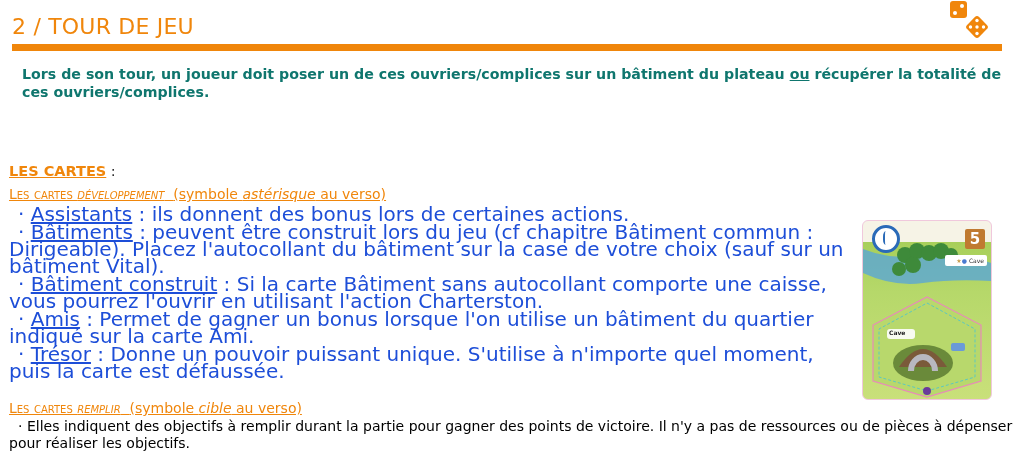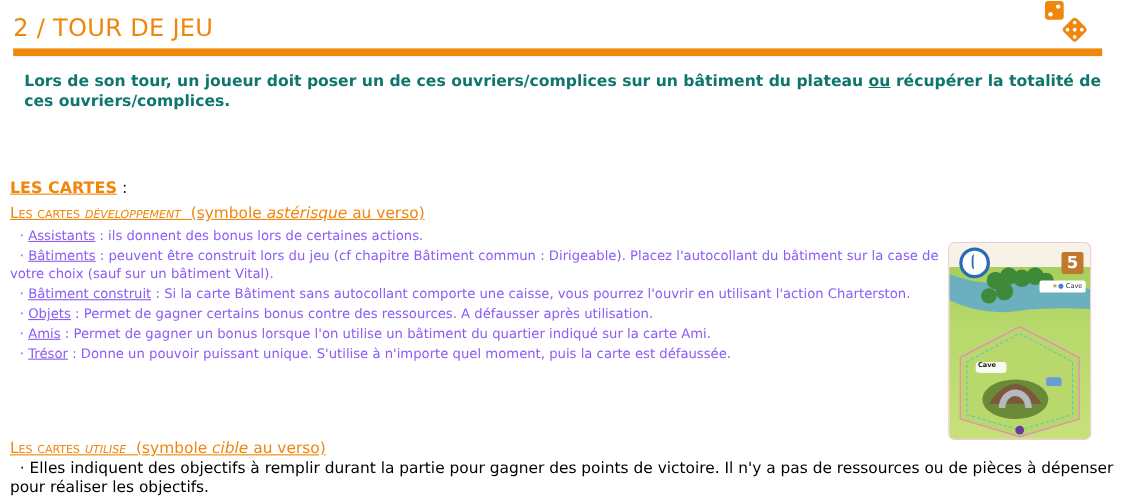--- a/index.html
+++ b/index.html
@@ -33,21 +33,21 @@
     position: absolute; left: 9px;
     font-size: 14px; color: #f0860b;
     text-decoration: underline; text-decoration-color: #f0860b;
     white-space: nowrap;
     text-align: right;
   }
   .sc { font-variant: small-caps; }
   .subhead i { font-style: italic; }
   .list {
     position: absolute; left: 9px; width: 845px;
-    font-size: 12px; line-height: 17px; color: #8b5cf6;
+    font-size: 20px; line-height: 17px; color: #1d4ed8;
   }
   .list .item { margin-bottom: 1px; }
   .list .item .bullet { padding-left: 9px; }
   .list .item .term { text-decoration: underline; }
   .card {
     position: absolute; left: 862px; top: 220px; width: 128px; height: 178px;
     border-radius: 6px; overflow: hidden;
     background: linear-gradient(180deg, #f6f3e6 0%, #f6f3e6 12%, #a8cf5a 12%, #b6d86a 40%, #c9e07a 100%);
     border: 1px solid #f0c8dc;
   }
@@ -82,21 +82,20 @@
 <div class="h-cartes"><span class="lbl">LES CARTES</span><span class="colon"> :</span></div>
 
 <div class="subhead" style="top:186px;">
   <span class="sc">Les cartes </span><i class="sc">développement</i>&nbsp;&nbsp;<span>(symbole </span><i>astérisque</i><span> au verso)</span>
 </div>
 
 <div class="list" style="top:206px;">
   <div class="item"><span class="bullet">· </span><span class="term">Assistants</span><span> : ils donnent des bonus lors de certaines actions.</span></div>
   <div class="item"><span class="bullet">· </span><span class="term">Bâtiments</span><span> : peuvent être construit lors du jeu (cf  chapitre Bâtiment commun : Dirigeable). Placez l'autocollant du bâtiment sur la case de votre choix (sauf sur un bâtiment Vital).</span></div>
   <div class="item"><span class="bullet">· </span><span class="term">Bâtiment construit</span><span> : Si la carte Bâtiment sans autocollant comporte une caisse, vous pourrez l'ouvrir en utilisant l'action Charterston.</span></div>
-  <div class="item"><span class="bullet">· </span><span class="term">Objets</span><span> : Permet de gagner certains bonus contre des ressources. A défausser après utilisation.</span></div>
   <div class="item"><span class="bullet">· </span><span class="term">Amis</span><span> : Permet de gagner un bonus lorsque l'on utilise un bâtiment du quartier indiqué sur la carte Ami.</span></div>
   <div class="item"><span class="bullet">· </span><span class="term">Trésor</span><span> : Donne un pouvoir puissant unique. S'utilise à n'importe quel moment, puis la carte est défaussée.</span></div>
 </div>
 
 <div class="card">
   <svg width="128" height="178" viewBox="0 0 128 178">
     <path d="M0 28 Q30 40 60 34 T128 42 L128 60 Q90 58 60 62 T0 52 Z" fill="#5aa6d6" opacity="0.8"></path>
     <g fill="#3e8a3a">
       <circle cx="42" cy="34" r="8"></circle>
         <circle cx="54" cy="30" r="8"></circle>
@@ -117,18 +116,18 @@
   </svg>
   <div style="position:absolute;left:9px;top:4px;width:22px;height:22px;border-radius:50%;background:#fff;border:3px solid #2a6ab8;">
     <div style="position:absolute;left:8px;top:3px;width:5px;height:14px;border-left:2px solid #2a6ab8;border-radius:40%;"></div>
   </div>
   <div style="position:absolute;right:6px;top:8px;width:20px;height:20px;background:#c07a30;border-radius:2px;color:#fff;font-weight:bold;font-size:15px;text-align:center;line-height:20px;font-family:'DejaVu Sans',sans-serif;">5</div>
   <div style="position:absolute;right:4px;top:34px;width:42px;height:11px;background:#fff;border-radius:2px;font-size:6px;line-height:11px;text-align:right;padding-right:3px;box-sizing:border-box;color:#333;"><span style="color:#c8a050;">★</span><span style="color:#4a7ad0;">●</span> <span>Cave</span></div>
   <div style="position:absolute;left:26px;top:108px;font-size:6px;color:#222;font-weight:bold;">Cave</div>
 </div>
 
 <div class="subhead" style="top:400px;">
-  <span class="sc">Les cartes </span><i class="sc">utilise</i>&nbsp;&nbsp;<span>(symbole </span><i>cible</i><span> au verso)</span>
+  <span class="sc">Les cartes </span><i class="sc">remplir</i>&nbsp;&nbsp;<span>(symbole </span><i>cible</i><span> au verso)</span>
 </div>
 
 <div class="objlist">
   <div class="item"><span style="padding-left:9px;">· </span><span>Elles indiquent des objectifs à remplir durant la partie pour gagner des points de victoire. Il n'y a pas de ressources ou de pièces à dépenser pour réaliser les objectifs.</span></div>
 </div>
 
 </body></html>

